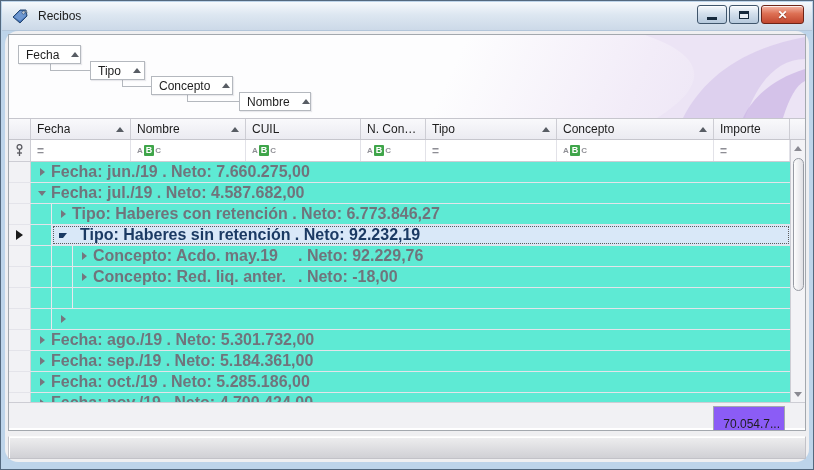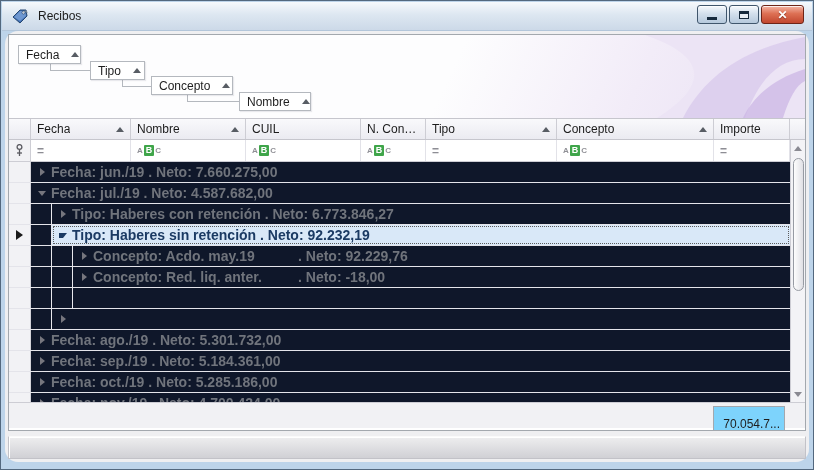--- a/index.html
+++ b/index.html
@@ -68,27 +68,27 @@
   .f-ind { width:22px; background:#f2f2f5; border-right:1px solid #cdcdd4;
     display:flex; align-items:center; justify-content:center; }
   .f-eq { color:#8d8d94; font-size:12px; font-weight:bold; letter-spacing:1px; }
   .f-abc { display:flex; align-items:center; }
   .f-a,.f-c { color:#909096; font-size:8px; font-weight:bold; }
   .f-b { background:#3fa54a; color:#fff; font-size:9px; font-weight:bold; line-height:11px;
     padding:0 2px; margin:0 1px; border-radius:1px; }
 
   .rows { flex:1; overflow:hidden; background:#fbfbfd; }
   .row { height:21px; display:flex; align-items:stretch; border-bottom:1px solid #e4e4ea;
-    font-size:14px; font-weight:bold; color:#70747c; background:#0f172a; cursor:default; }
+    font-size:16px; font-weight:bold; color:#70747c; background:#5eead4; cursor:default; }
   .indicator { width:22px; flex:0 0 22px; background:#f2f2f5; border-right:1px solid #d2d2d9;
     display:flex; align-items:center; justify-content:center; }
   .indent { width:21px; flex:0 0 21px; border-right:1px solid #e8e8ee; }
   .row-content { flex:1; display:flex; align-items:center; padding-left:2px; min-width:0; }
   .row.selected .row-content { background:#d9e8f8; outline:1px dotted #5c5c5c; outline-offset:-2px;
-    color:#1b3a63; }
+    color:#1b3a63;gap:8px; }
   .row.selected .tri-r, .row.selected .tri-d { border-left-color:#1b3a63; border-top-color:#1b3a63; }
   .expand { width:18px; flex:0 0 18px; display:flex; align-items:center; justify-content:center; }
   .tri-r { width:0; height:0; border-top:4px solid transparent; border-bottom:4px solid transparent;
     border-left:5px solid #76767e; }
   .tri-d { width:0; height:0; border-left:4px solid transparent; border-right:4px solid transparent;
     border-top:5px solid #76767e; }
   .focus-arrow { width:0; height:0; border-top:5px solid transparent; border-bottom:5px solid transparent;
     border-left:7px solid #1a1a1a; }
   .gname { width:205px; flex:0 0 205px; white-space:nowrap; overflow:hidden; }
   .gtext { white-space:nowrap; overflow:hidden; }
@@ -100,21 +100,21 @@
   .sb-up { width:0;height:0;border-left:4px solid transparent;border-right:4px solid transparent;
     border-bottom:5px solid #8a8a92; }
   .sb-down { width:0;height:0;border-left:4px solid transparent;border-right:4px solid transparent;
     border-top:5px solid #8a8a92; }
   .sb-thumb { width:11px; height:133px; margin-top:2px; border:1px solid #979ba3; border-radius:7px;
     background:linear-gradient(90deg,#fdfdfd,#e0e0e5); }
   .sb-spacer { flex:1; }
 
   
   .gfooter { position:relative; height:26px; border-top:1px solid #cdcdd4; background:#f1f1f4; }
-  .summary-box { position:absolute; right:20px; top:3px; width:72px; height:36px; background:#7dd3fc;
+  .summary-box { position:absolute; right:20px; top:3px; width:72px; height:36px; background:#8b5cf6;
     border:1px solid #a3a8ae; display:flex; align-items:center; justify-content:flex-end;
     padding:16px 4px; font-size:12px; color:#1e1e1e; white-space:nowrap; overflow:hidden; }
 
   
   .statusbar { position:absolute; left:3px; right:3px; bottom:3px; height:23px;
     background:linear-gradient(#eeeeef,#d0d0d5); border:1px solid #c2c2c8; border-top:1px solid #fafafa;
     box-shadow:inset 1px 1px 0 #fff; }
 </style>
 </head>
 <body>

